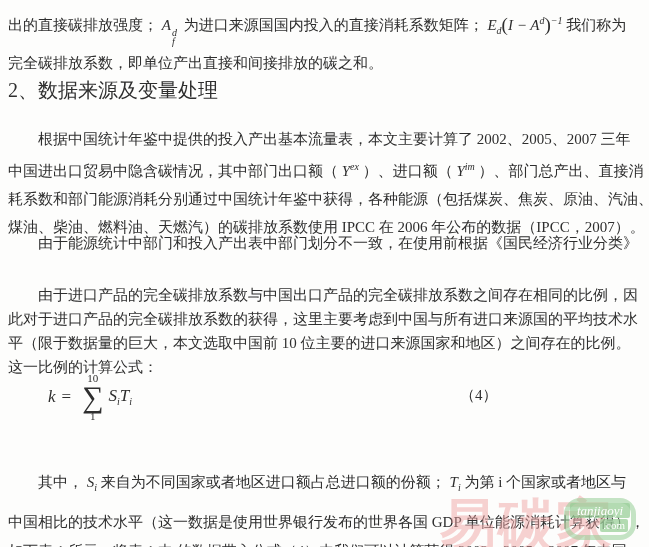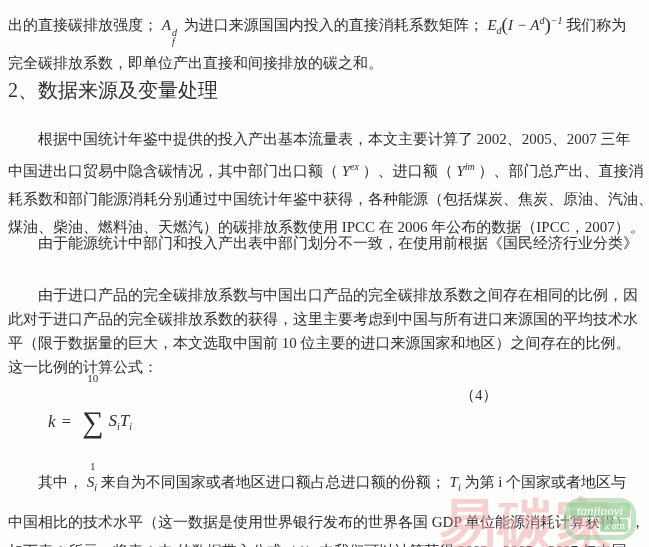--- a/index.html
+++ b/index.html
@@ -29,21 +29,21 @@
   .stack {
     display:inline-flex; flex-direction:column; align-items:flex-start;
     vertical-align:-6px; font-size:10px; line-height:9px;
     font-style:italic; margin:0 3px 0 1px;
   }
   .paren { font-size:19px; vertical-align:-1px; }
 
   
   .formula { top:368px; height:60px; }
   .feq { position:absolute; left:40px; top:4px; display:inline-flex; align-items:center; font-size:17px; }
-  .sum { display:inline-flex; flex-direction:column; align-items:center; margin:0 5px;gap:25px; }
+  .sum { display:inline-flex; flex-direction:column; align-items:center; margin:0 5px; }
   .sum .lim { font-size:11px; line-height:12px; font-style:normal; }
   .sum .sig { font-size:30px; line-height:26px; }
   .eqnum { position:absolute; left:452px; top:18px; font-size:15px; }
 
   
   .watermark { position:absolute; left:440px; top:496px; width:209px; height:51px; pointer-events:none; }
   .wm-text {
     position:absolute; left:0; top:-8px;
     font-size:56px; font-weight:bold; letter-spacing:2px;
     color:rgba(238,160,160,0.48);

